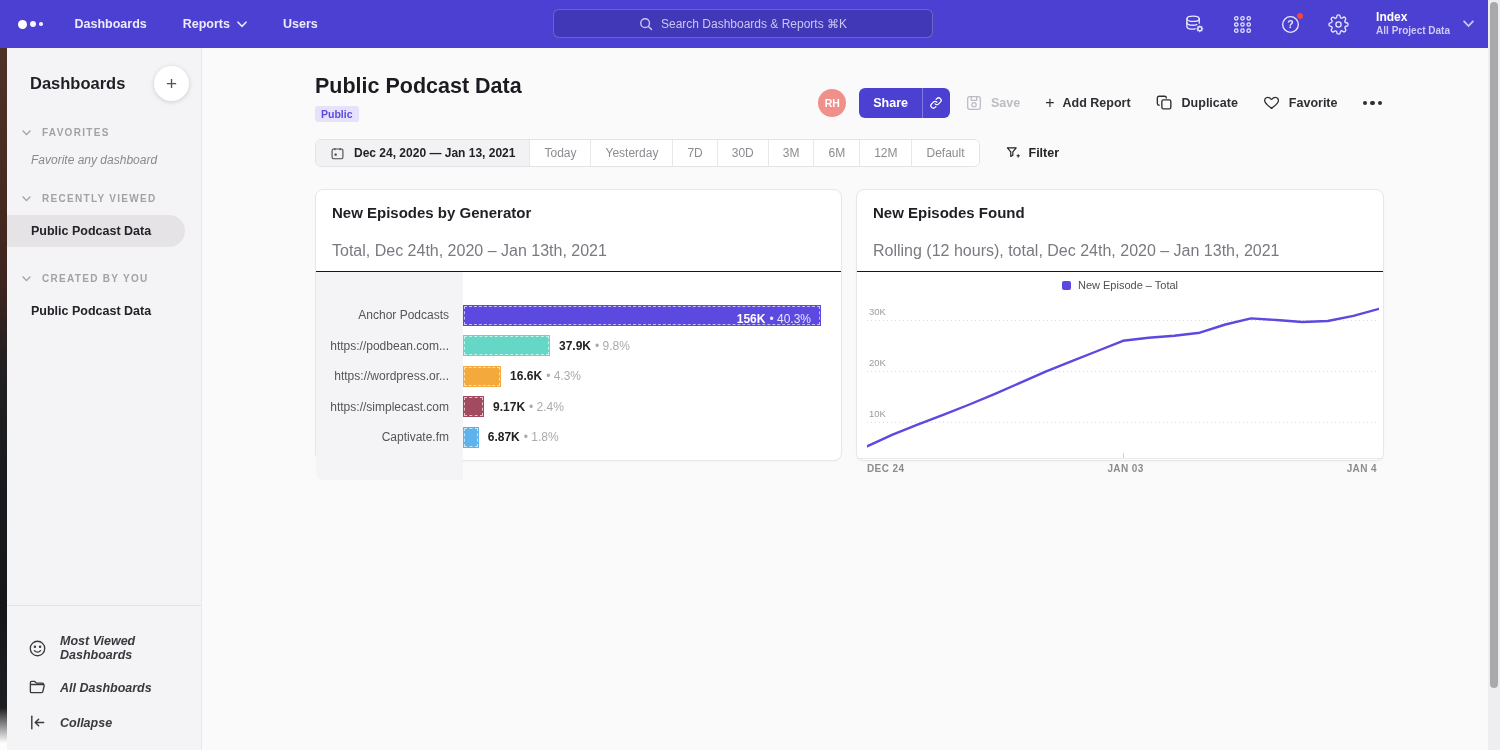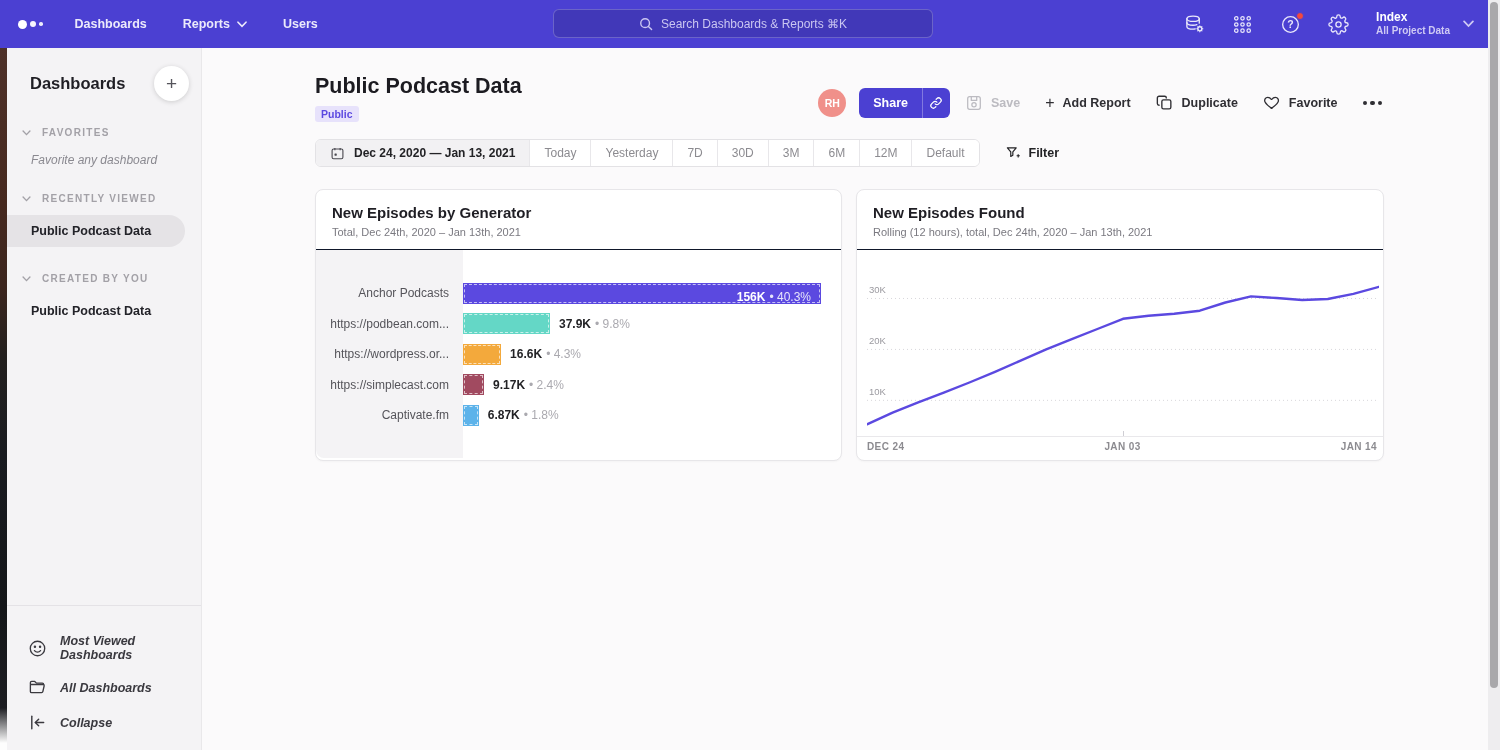--- a/index.html
+++ b/index.html
@@ -90,21 +90,21 @@
   .filter-btn { display:flex; align-items:center; gap:8px; margin-left:25px; font-size:12.5px;
                 font-weight:700; color:#232326; cursor:pointer; background:none; border:none; font-family:inherit; }
 
   
   .cards { display:flex; gap:14px; margin-top:22px; }
   .card { background:#fff; border:1px solid #e7e6e9; border-radius:8px; height:272px;
           box-shadow:0 1px 2px rgba(0,0,0,0.03); }
   .card1 { width:527px; } .card2 { width:528px; }
   .card-head { padding:14px 16px 11px; border-bottom:1px solid #0f172a; }
   .card-title { font-size:15px; font-weight:700; color:#1f1e24; }
-  .card-sub { font-size:11px; color:#7a7980; margin-top:5px; }
+  .card-sub { font-size:16px; color:#7a7980; margin-top:21px; }
 
   
   .bars-body { position:relative; height:208px; }
   .label-bg { position:absolute; left:0; top:0; bottom:0; width:147px; background:#f4f3f5; border-radius:0 0 0 8px; }
   .bar-rows { position:absolute; inset:0; display:flex; flex-direction:column; justify-content:center; gap:9.5px; }
   .bar-row { display:flex; align-items:center; height:21px; }
   .bar-label { width:147px; flex:none; padding-right:14px; text-align:right; font-size:12px; color:#55545a; }
   .bar-track { flex:1; display:flex; align-items:center; height:21px; }
   .bar { height:21px; flex:none; outline:1px dashed rgba(255,255,255,0.65); outline-offset:-2px;
          display:flex; align-items:flex-end; justify-content:flex-end; cursor:pointer; }
@@ -403,34 +403,38 @@
               </div>
           </div>
         </section>
 
         <section class="card card2">
           <div class="card-head">
             <div class="card-title">New Episodes Found</div>
             <div class="card-sub">Rolling (12 hours), total, Dec 24th, 2020 – Jan 13th, 2021</div>
           </div>
           <div class="line-body">
+            <div class="legend">
+              <span class="legend-swatch" id="legend-swatch" style="background: rgb(91, 73, 224);"></span>
+              <span class="legend-label">New Episode – Total</span>
+            </div>
             <div class="plot" id="line-plot"><svg width="512" height="163">
                   <line x1="0" x2="512" y1="127.34375" y2="127.34375" stroke="#d8d7db" stroke-width="1" stroke-dasharray="1 3"></line>
                   <text x="2" y="122.34375" font-size="9.5" fill="#9b9aa0">10K</text>
                   <line x1="0" x2="512" y1="76.40625" y2="76.40625" stroke="#d8d7db" stroke-width="1" stroke-dasharray="1 3"></line>
                   <text x="2" y="71.40625" font-size="9.5" fill="#9b9aa0">20K</text>
                   <line x1="0" x2="512" y1="25.46875" y2="25.46875" stroke="#d8d7db" stroke-width="1" stroke-dasharray="1 3"></line>
                   <text x="2" y="20.46875" font-size="9.5" fill="#9b9aa0">30K</text>
                   <path d="M0.0 151.3 L25.6 139.6 L51.2 129.4 L76.8 119.7 L102.4 109.5 L128.0 98.8 L153.6 87.6 L179.2 76.4 L204.8 66.2 L230.4 56.0 L256.0 45.8 L281.6 42.8 L307.2 40.8 L332.8 37.7 L358.4 29.5 L384.0 23.4 L409.6 25.0 L435.2 27.0 L460.8 26.0 L486.4 20.9 L512.0 13.8 " fill="none" stroke="#5b49e0" stroke-width="2.4" stroke-linejoin="round" stroke-linecap="round"></path>
                 </svg></div>
             <div class="x-axis"></div>
             <div class="x-tick" id="x-tick-mid" style="left: calc(266px);"></div>
             <div class="x-labels" id="x-labels">
                 <span>DEC 24</span>
                 <span>JAN 03</span>
-                <span>JAN 14</span>
+                <span>JAN 4</span>
               </div>
           </div>
         </section>
       </div>
     </div>
   </main>
 </div>
 
 </body></html>

